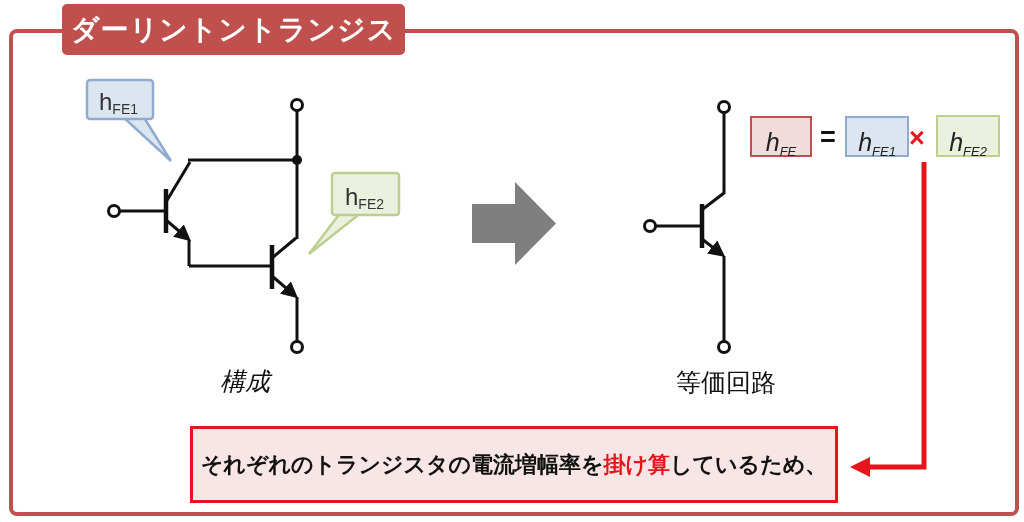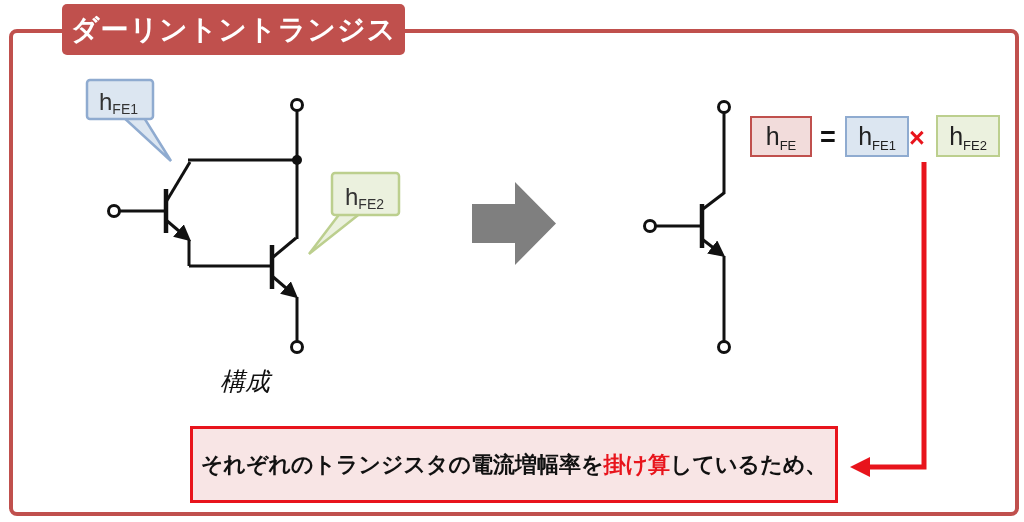--- a/index.html
+++ b/index.html
@@ -15,22 +15,22 @@
   
   .title{
     position:absolute;left:62px;top:4px;width:343px;height:51px;
     background:#c0504d;border-radius:5px;color:#fff;
     font-size:28px;font-weight:bold;text-align:center;line-height:51px;
     letter-spacing:1px;z-index:3;
   }
   svg.diagram{position:absolute;left:0;top:0;z-index:2;}
   
   .fbox{
-    position:absolute;display:flex;align-items:center;justify-content:center;
-    z-index:3;color:#222;
+    position:absolute;display:flex;align-items:flex-end;justify-content:center;
+    z-index:3;color:#222;font-style:italic;
   }
   .fbox .sym{font-size:25px;line-height:1;}
   .fbox .sub{font-size:13px;position:relative;top:5px;line-height:1;}
   .box-pink{background:#f2dcdb;border:2.5px solid #c0504d;}
   .box-blue{background:#dce6f1;border:2.5px solid #8fabd0;}
   .box-green{background:#ebf1de;border:2.5px solid #bccf8e;}
   .op{
     position:absolute;z-index:3;font-weight:bold;line-height:1;
   }
   .op-eq{color:#111;font-size:27px;}
@@ -124,18 +124,19 @@
   <div class="op op-eq" style="left:820px;top:124px;">=</div>
   <div class="fbox box-blue" style="left:845px;top:116px;width:60px;height:37px;">
     <span class="sym"><span>h</span><span class="sub">FE1</span></span>
   </div>
   <div class="op op-times" style="left:909px;top:125px;">×</div>
   <div class="fbox box-green" style="left:936px;top:115px;width:60px;height:38px;">
     <span class="sym"><span>h</span><span class="sub">FE2</span></span>
   </div>
 
   <div class="caption" style="left:190px;top:365px;width:110px;font-style:italic;">構成</div>
+  <div class="caption" style="left:660px;top:366px;width:132px;">等価回路</div>
 
   <div class="note">
     <div><span>それぞれのトランジスタの電流増幅率を</span><span class="red">掛け算</span><span>しているため、</span></div>
   </div>
 
 </div>
 
 </body></html>

